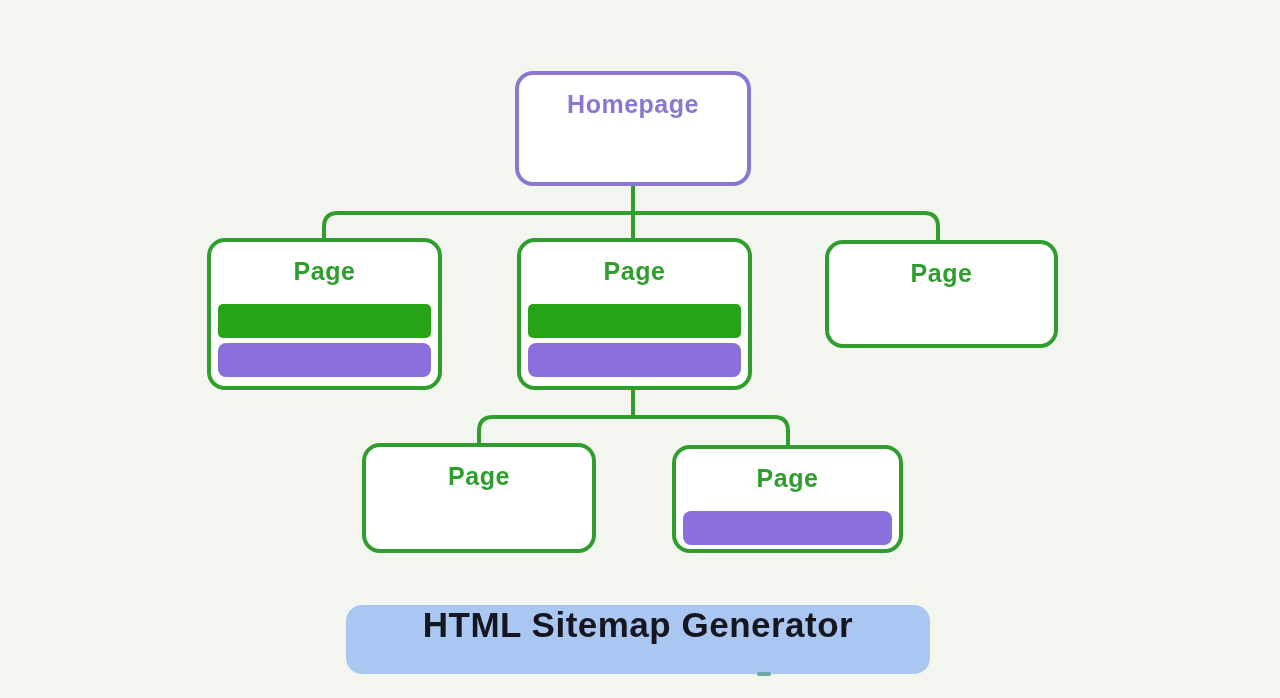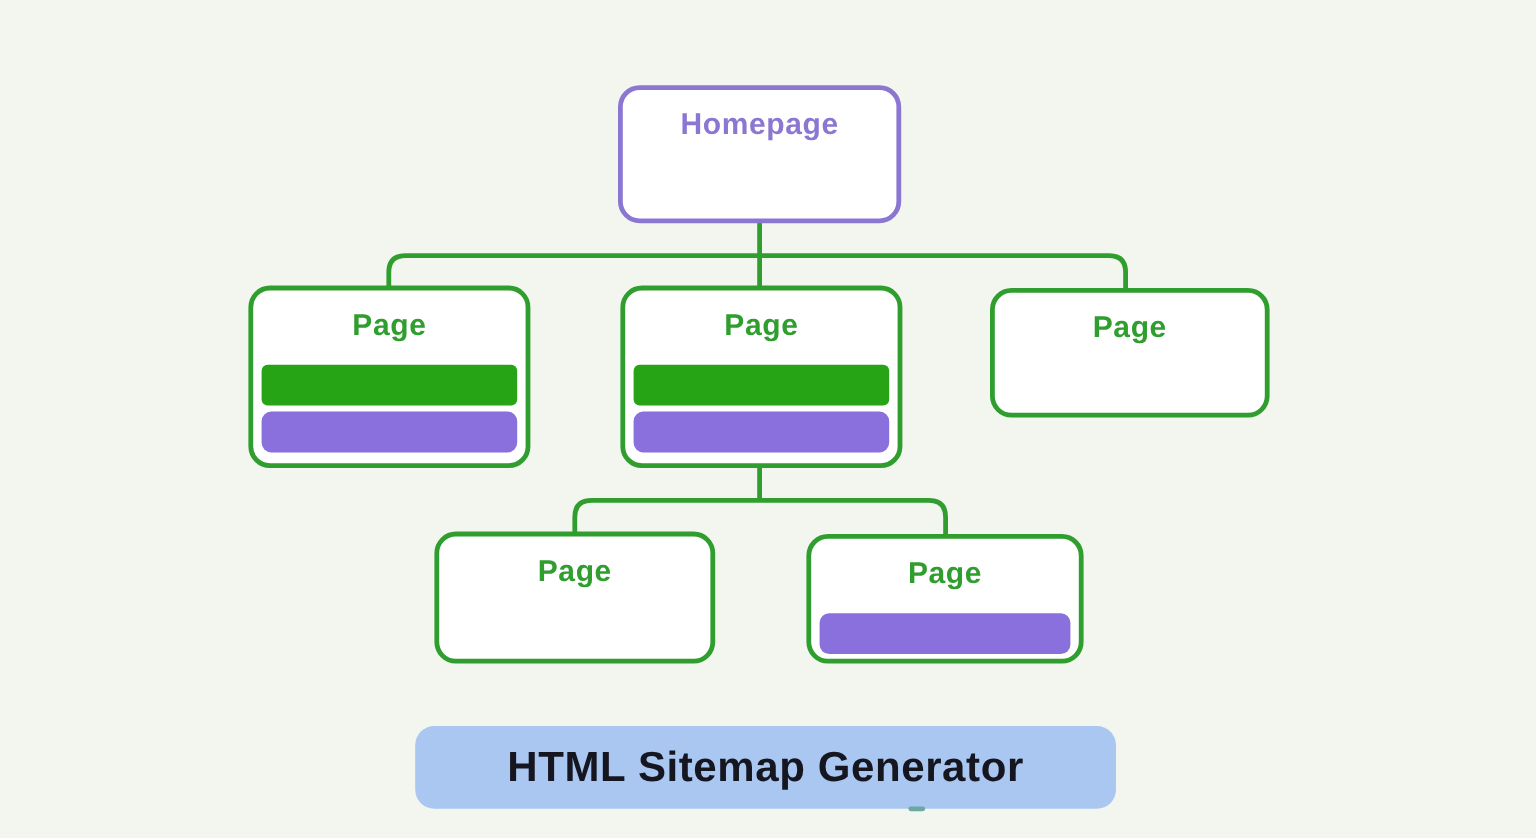--- a/index.html
+++ b/index.html
@@ -74,21 +74,20 @@
   .pos-page4    { left: 362px; top: 443px; width: 234px; height: 110px; }
   .pos-page5    { left: 672px; top: 445px; width: 231px; height: 108px; }
 
   .badge {
     position: absolute;
     left: 346px; top: 605px;
     width: 584px; height: 69px;
     background: var(--badge-bg);
     border-radius: 16px;
     display: flex;
-    align-items: center;
     justify-content: center;
     font-weight: bold;
     font-size: 35px;
     letter-spacing: 0.5px;
     color: var(--badge-text);
   }
   .teal-mark {
     position: absolute;
     left: 757px; top: 672px;
     width: 14px; height: 4px;

